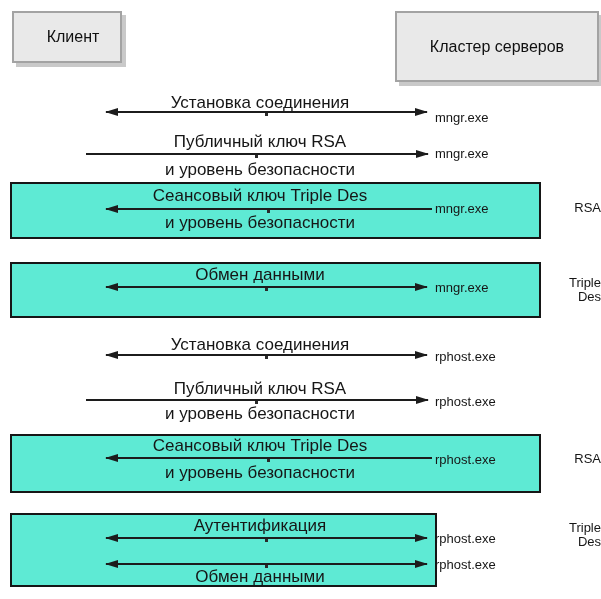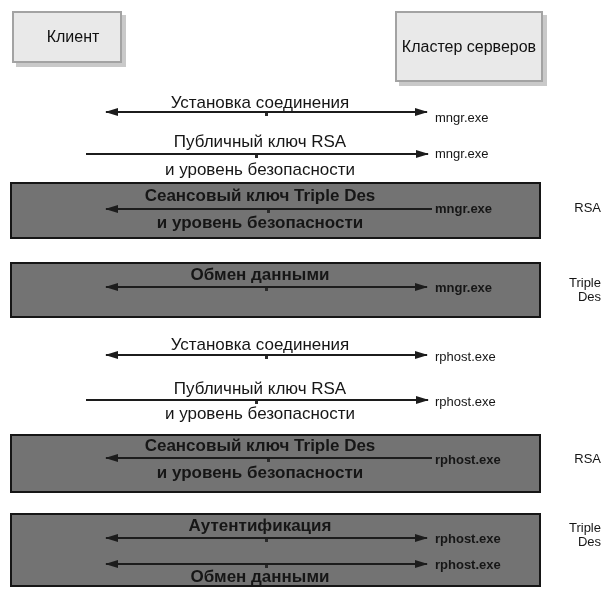--- a/index.html
+++ b/index.html
@@ -19,21 +19,21 @@
   }
   .exe {
     position:absolute; width:100px; text-align:left; font-size:13px;
     line-height:15px; color:#161616;
   }
   .proto {
     position:absolute; width:56px; text-align:right; font-size:13px;
     line-height:14px; color:#161616;
   }
   .gray-box {
-    position:absolute; background:#737373; border:2px solid #161616;font-weight:bold;
+    position:absolute; background:#5eead4; border:2px solid #161616;
   }
   .arrow { position:absolute; height:2px; background:#1c1c1c; }
   .arrow .tick {
     position:absolute; left:50%; top:2px; width:3px; height:3px;
     margin-left:-2px; background:#2a2a2a;
   }
   .arrow.head-left::before {
     content:""; position:absolute; left:-1px; top:-3.5px; width:0; height:0;
     border-style:solid; border-width:4.5px 13px 4.5px 0;
     border-color:transparent #1c1c1c transparent transparent;
@@ -45,21 +45,21 @@
   }
 </style>
 </head>
 <body>
 
 <div class="canvas">
 
   <div class="node-box" style="left:12px; top:11px; width:110px; height:52px;padding-left:12px;">
     <span>Клиент</span>
   </div>
-  <div class="node-box" style="left:395px; top:11px; width:148px; height:71px;">
+  <div class="node-box" style="left:395px; top:11px; width:204px; height:71px;">
     <span>Кластер серверов</span>
   </div>
 
   <div class="lbl" style="left:95px; top:95px;">Установка соединения</div>
   <div class="arrow head-left head-right" style="left:106px; top:111px; width:321px;">
       <div class="tick"></div>
     </div>
   <div class="exe" style="left:435px; top:110px;">mngr.exe</div>
 
   <div class="lbl" style="left:95px; top:134px;">Публичный ключ RSA</div>
@@ -104,21 +104,21 @@
   <div class="gray-box" style="left:10px; top:434px; width:531px; height:59px;">
     <div class="lbl" style="left:83px; top:2px;">Сеансовый ключ Triple Des</div>
     <div class="arrow head-left" style="left:94px; top:21px; width:326px;">
         <div class="tick"></div>
       </div>
     <div class="lbl" style="left:83px; top:29px;">и уровень безопасности</div>
     <div class="exe" style="left:423px; top:16px;">rphost.exe</div>
   </div>
   <div class="proto" style="left:545px; top:452px;">RSA</div>
 
-  <div class="gray-box" style="left:10px; top:513px; width:531px; height:74px;">
+  <div class="gray-box" style="left:10px; top:513px; width:427px; height:74px;">
     <div class="lbl" style="left:83px; top:3px;">Аутентификация</div>
     <div class="arrow head-left head-right" style="left:94px; top:22px; width:321px;">
         <div class="tick"></div>
       </div>
     <div class="exe" style="left:423px; top:16px;">rphost.exe</div>
     <div class="arrow head-left head-right" style="left:94px; top:48px; width:321px;">
         <div class="tick"></div>
       </div>
     <div class="exe" style="left:423px; top:42px;">rphost.exe</div>
     <div class="lbl" style="left:83px; top:54px;">Обмен данными</div>

